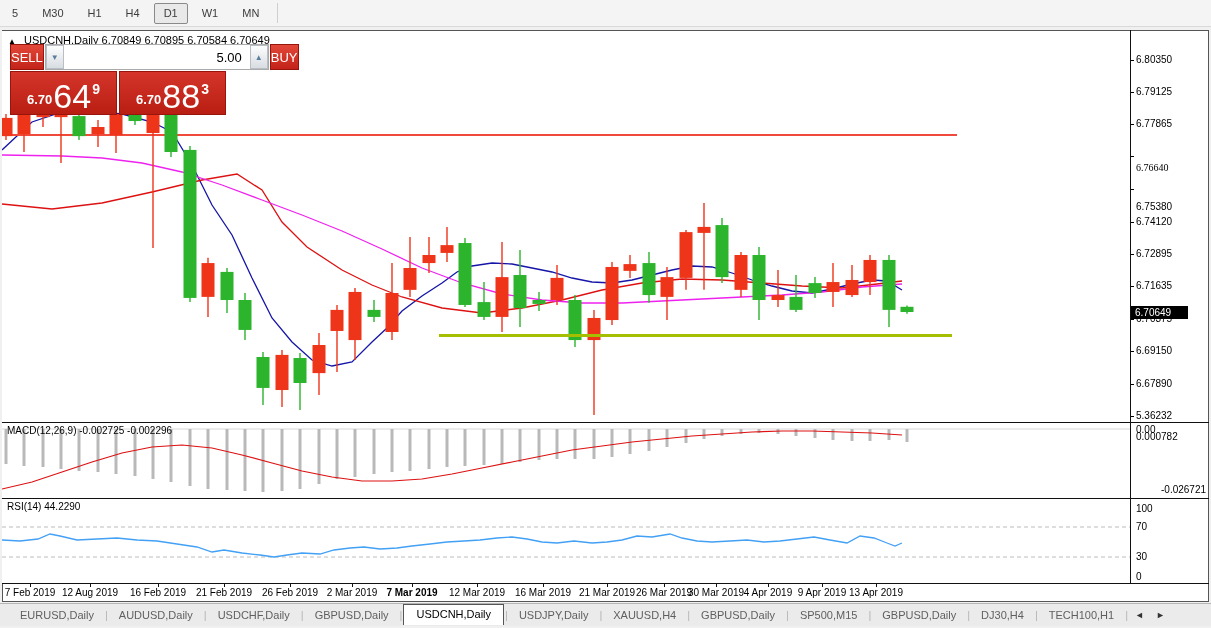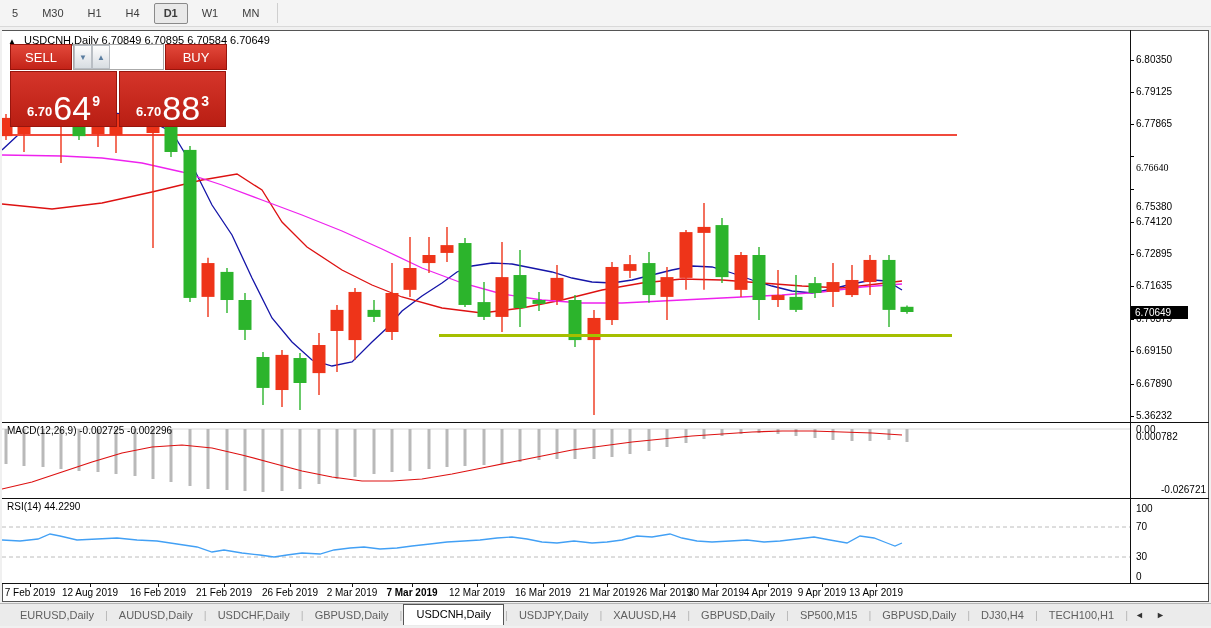--- a/index.html
+++ b/index.html
@@ -3,21 +3,21 @@
 <meta charset="utf-8">
 <style>
   html,body{margin:0;padding:0;width:1211px;height:628px;background:#f0f0f0;
     font-family:"Liberation Sans",sans-serif;overflow:hidden;position:relative;}
   *{box-sizing:border-box;}
   
   #toolbar{position:absolute;left:0;top:0;width:1211px;height:27px;background:#f4f4f4;
     border-bottom:1px solid #d9d9d9;display:flex;align-items:center;}
   .tf-btn{height:21px;padding:0 9px;margin:0 2px;font-size:11px;color:#3c3c3c;
     display:flex;align-items:center;border:1px solid transparent;cursor:default;}
-  .tf-btn.selected{border:1px solid #8a8a8a;background:#e9e9e9;border-radius:2px;font-weight:bold;}
+  .tf-btn.selected{border:1px solid #8a8a8a;background:#e9e9e9;border-radius:2px;}
   .tb-sep{width:1px;height:20px;background:#cfcfcf;margin:0 6px;}
   
   #window{position:absolute;left:2px;top:30px;width:1207px;height:572px;background:#ffffff;
     border:1px solid #555;}
   .panel-divider{position:absolute;left:2px;width:1207px;height:1px;background:#111;z-index:6;}
   #axis-divider{position:absolute;left:1130px;top:30px;width:1px;height:553px;background:#111;z-index:6;}
   svg{position:absolute;left:2px;z-index:2;}
   #chart-header{position:absolute;left:8px;top:34px;z-index:5;font-size:11px;color:#000;}
   #chart-header .tri{font-size:8px;margin-right:5px;}
   
@@ -33,21 +33,21 @@
   #trade-panel{position:absolute;left:10px;top:44px;width:217px;z-index:10;}
   #tp-row1{display:flex;height:26px;}
   .tp-btn{width:62px;background:linear-gradient(#e2483a,#c32318);border:1px solid #98150d;
     color:#fff;font-size:13px;display:flex;align-items:center;justify-content:center;cursor:pointer;}
   #tp-spinner{flex:1;display:flex;border:1px solid #aaa;background:#fff;margin:0 1px;}
   .spin-btn{width:18px;background:linear-gradient(#fdfdfd,#d8dde2);border:1px solid #b9bec4;
     color:#5a7da0;font-size:8px;display:flex;align-items:center;justify-content:center;cursor:pointer;}
   #tp-volume{flex:1;border:none;font-size:13px;color:#000;text-align:right;padding-right:8px;
     font-family:"Liberation Sans",sans-serif;outline:none;}
   #tp-row2{display:flex;margin-top:1px;}
-  .tp-price{width:107px;height:56px;background:linear-gradient(#d5352a,#b91e13);border:1px solid #98150d;
+  .tp-price{width:107px;height:44px;background:linear-gradient(#d5352a,#b91e13);border:1px solid #98150d;
     color:#fff;display:flex;align-items:flex-end;justify-content:center;padding-bottom:3px;cursor:pointer;}
   .tp-price:first-child{margin-right:2px;}
   .pp-small{font-size:13px;font-weight:700;margin-bottom:4px;}
   .pp-big{font-size:34px;line-height:30px;margin:0 1px;}
   .pp-sup{font-size:14px;font-weight:700;margin-bottom:14px;}
   
   #tabbar{position:absolute;left:0;top:603px;width:1211px;height:23px;background:#ebebeb;
     border-top:1px solid #b5b5b5;display:flex;align-items:center;padding-left:10px;font-size:11px;color:#5f5f5f;}
   .tab{padding:3px 10px;cursor:pointer;white-space:nowrap;}
   .tab.active{background:#fff;border:1px solid #555;border-bottom:none;color:#000;padding:3px 12px 5px;margin-top:-2px;}
@@ -257,20 +257,21 @@
 
 <div id="price-tag">6.70649</div>
 
 <div id="trade-panel">
   <div id="tp-row1">
     <div class="tp-btn">SELL</div>
     <div id="tp-spinner">
       <div class="spin-btn">
         <span>▼</span>
       </div>
+      <input id="tp-volume" value="5.00" style="">
       <div class="spin-btn">
         <span>▲</span>
       </div>
     </div>
     <div class="tp-btn">BUY</div>
   </div>
   <div id="tp-row2">
     <div class="tp-price">
       <span class="pp-small">6.70</span>
       <span class="pp-big">64</span>

